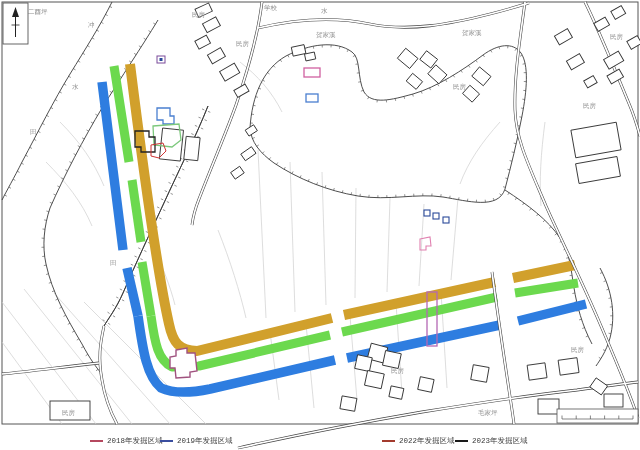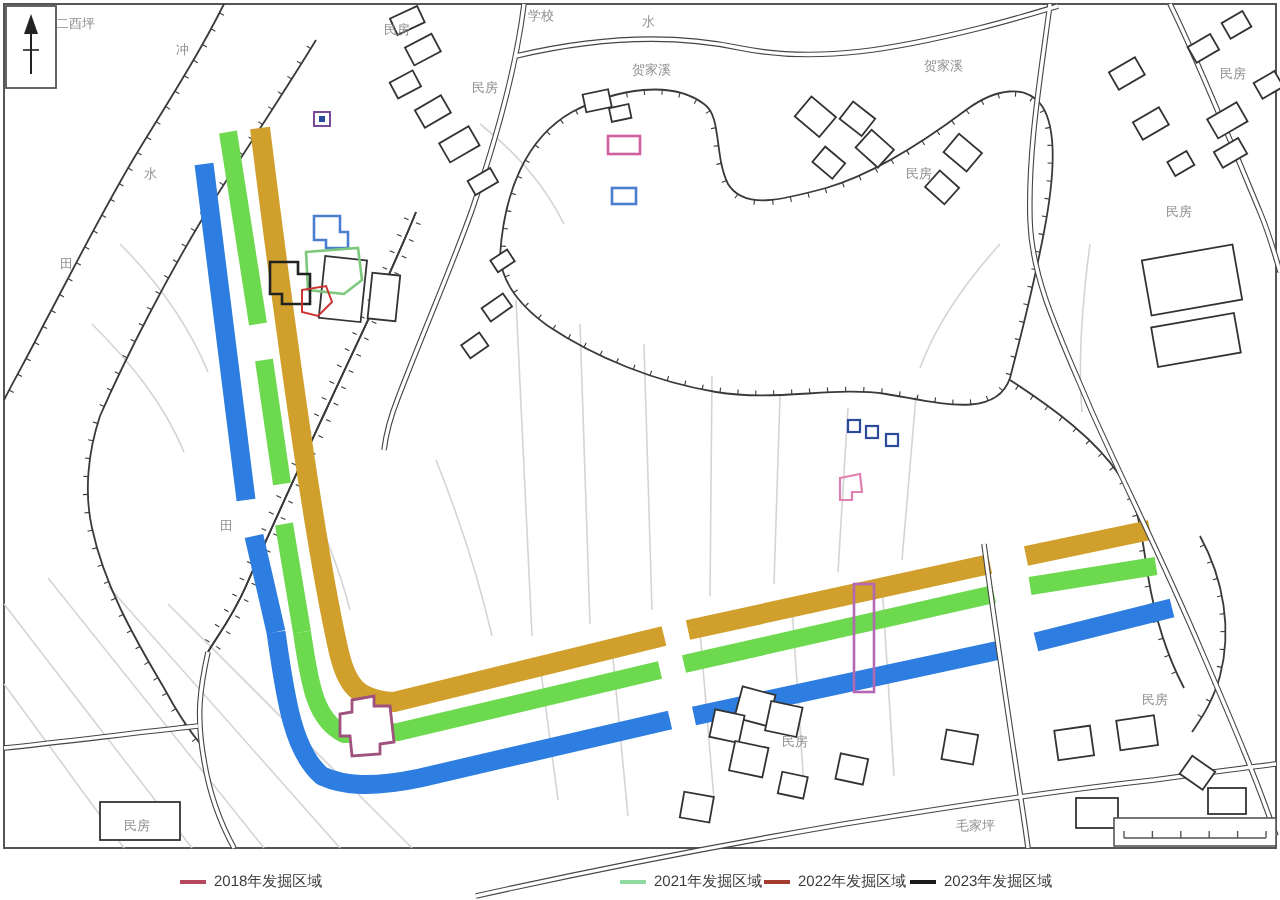--- a/index.html
+++ b/index.html
@@ -4,21 +4,21 @@
 <style>
   html,body{margin:0;padding:0;background:#fff;}
   .page{position:relative;width:640px;height:450px;background:#fff;overflow:hidden;
         font-family:"Liberation Sans","DejaVu Sans",sans-serif;}
   svg{position:absolute;left:0;top:0;}
   .parcel path{stroke:#cfcfcf;stroke-width:0.8;fill:none;opacity:0.9;}
   .scarps path{stroke:#3a3a3a;stroke-width:0.9;fill:none;}
   .bldg rect{stroke:#333;stroke-width:0.9;fill:#fff;}
   text.plabel{font-size:6.5px;fill:#8f8f8f;}
   .legend{position:absolute;left:0;top:429px;width:640px;height:20px;}
-  .legend .li{position:absolute;top:3px;white-space:nowrap;}
+  .legend .li{position:absolute;top:3px;white-space:nowrap;font-family:Liberation Mono, monospace;}
   .legend .dash{display:inline-block;width:13px;height:2px;vertical-align:middle;margin-right:4px;}
   .legend .lab{font-size:7.5px;color:#3a3a3a;vertical-align:middle;}
 </style>
 </head>
 <body>
 
 <div class="page">
 <svg width="640" height="450" viewBox="0 0 640 450">
 
   <rect x="2" y="2" width="636" height="422" fill="#ffffff" stroke="#555" stroke-width="1"></rect>
@@ -441,17 +441,17 @@
     <line x1="576.2" y1="415.5" x2="576.2" y2="419" stroke="#555" stroke-width="0.7"></line>
     <line x1="590.4" y1="415.5" x2="590.4" y2="419" stroke="#555" stroke-width="0.7"></line>
     <line x1="604.6" y1="415.5" x2="604.6" y2="419" stroke="#555" stroke-width="0.7"></line>
     <line x1="618.8" y1="415.5" x2="618.8" y2="419" stroke="#555" stroke-width="0.7"></line>
     <line x1="633" y1="415.5" x2="633" y2="419" stroke="#555" stroke-width="0.7"></line>
   </g>
 </svg>
 
 <div class="legend" id="legend">
       <span class="li" style="left: 90px;"><span class="dash" style="background: rgb(181, 72, 95);"></span><span class="lab">2018年发掘区域</span></span>
-      <span class="li" style="left: 310px;"><span class="dash" style="background: rgb(143, 217, 160);"></span><span class="lab">2021年发掘区域</span></span>
+      <span class="li" style="left: 160px;"><span class="dash" style="background: rgb(58, 78, 159);"></span><span class="lab">2019年发掘区域</span></span>
       <span class="li" style="left: 382px;"><span class="dash" style="background: rgb(163, 59, 46);"></span><span class="lab">2022年发掘区域</span></span>
       <span class="li" style="left: 455px;"><span class="dash" style="background: rgb(26, 26, 26);"></span><span class="lab">2023年发掘区域</span></span>
     </div>
 </div>
 
 </body></html>

